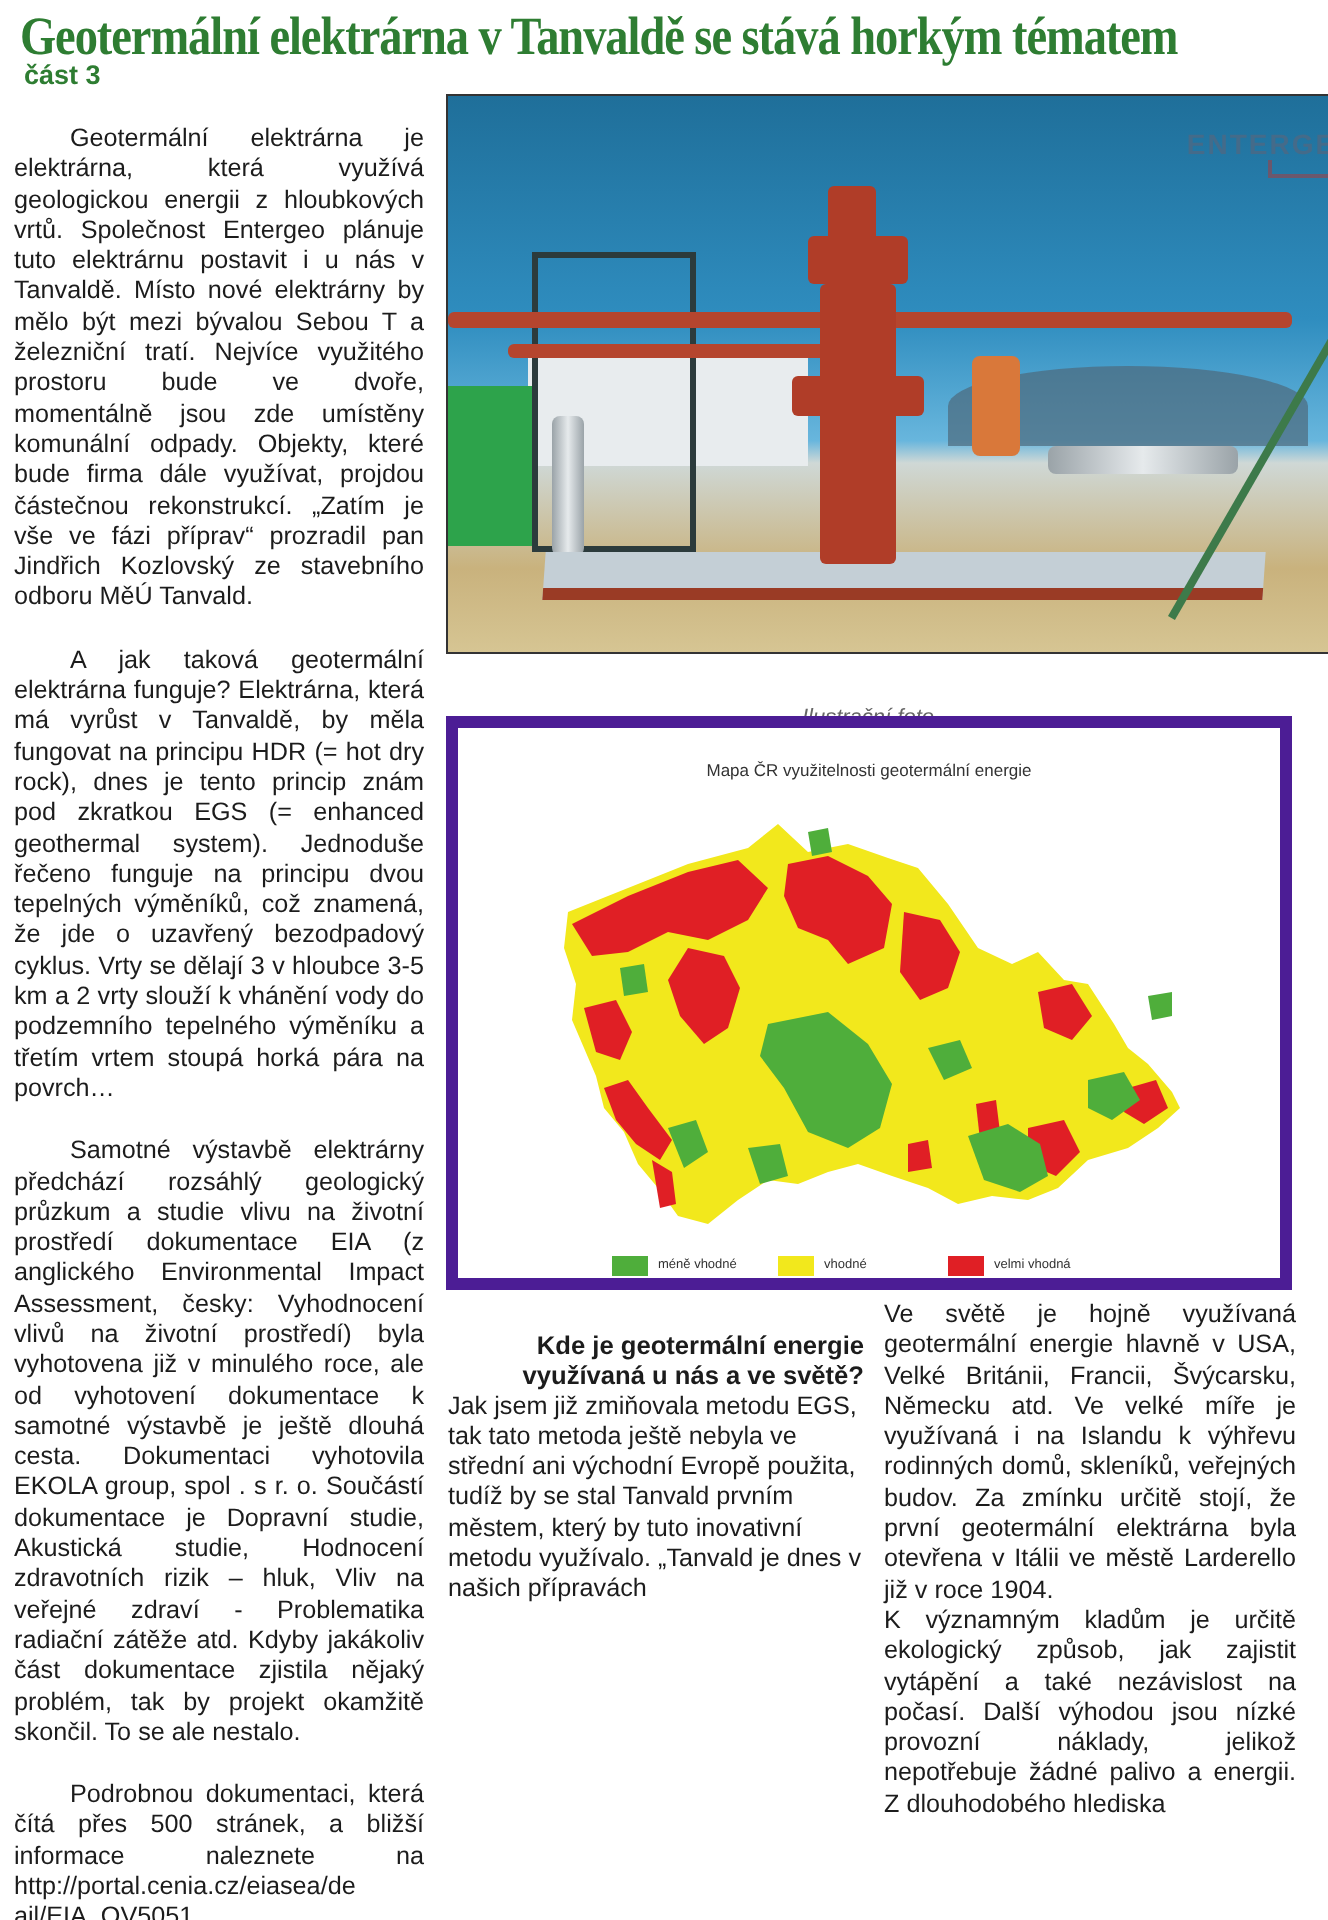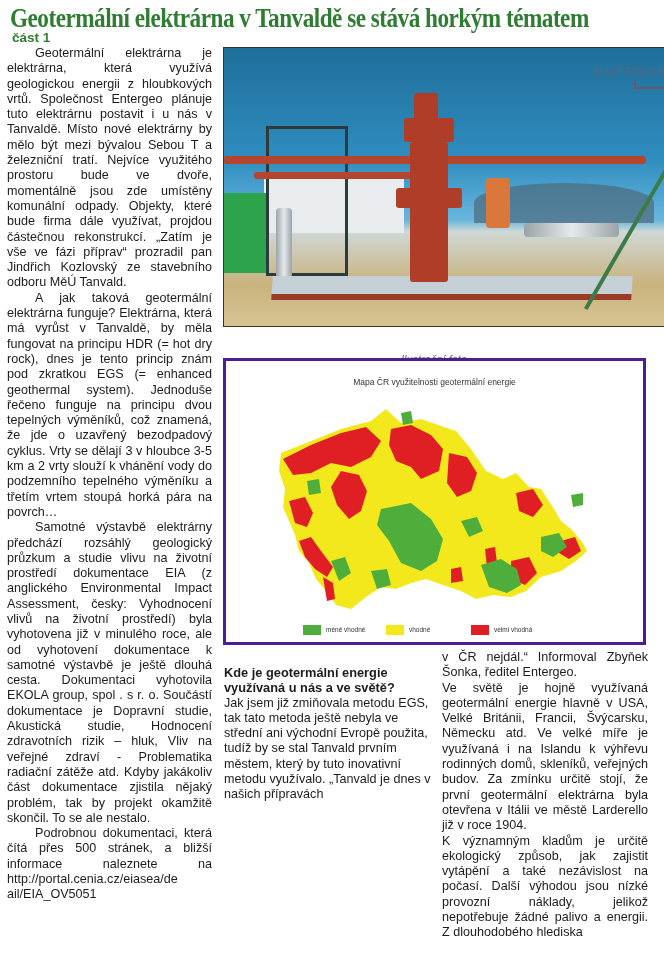--- a/index.html
+++ b/index.html
@@ -16,23 +16,23 @@
   .subhead {
     position: absolute; left: 12px; top: 30px;
     font-weight: bold; font-size: 13.5px; color: #2e7d32;
   }
 
   .col {
     position: absolute; font-size: 12.6px; line-height: 15.3px;
     text-align: justify; color: #1c1c1c;
   }
   .col p { margin: 0; }
-  .col p.ind { text-indent: 28px; }
+  .col p.ind { text-indent: 28px; margin-top: 16px; }
   .col h3 { font-size: 12.8px; line-height: 15.3px; font-weight: bold; margin: 0; }
-  .col h3.gap { margin-top: 15px; }
+  .col h3.gap { margin-top: 15px; text-align: right; }
 
   #col-left { left: 7px; top: 46px; width: 205px; }
   #col-mid  { left: 224px; top: 650px; width: 208px; text-align: left; }
   #col-right{ left: 442px; top: 650px; width: 206px; }
 
   
   .photo {
     position: absolute; left: 223px; top: 47px; width: 480px; height: 280px;
     border: 1px solid #333; overflow: hidden;
     background: linear-gradient(180deg, #1f6f9a 0%, #2f8dbf 40%, #68b6dd 62%, #cfd8d6 66%, #c9b27d 85%, #d6c593 100%);
@@ -51,33 +51,33 @@
   .photo .pole { position: absolute; background: #3d7a4a; transform-origin: bottom left; }
 
   .caption {
     position: absolute; left: 223px; top: 353px; width: 422px; text-align: center;
     font-size: 11px; font-style: italic; color: #666;
   }
 
   
   .mapbox {
     position: absolute; left: 223px; top: 358px; width: 423px; height: 287px;
-    border: 3px solid #4c1d95; background: #fff;
+    border: 6px solid #4c1d95; background: #fff;
   }
   .map-title { position: absolute; left: 0; right: 0; top: 16px; text-align: center; font-size: 8.5px; color: #333; }
   .map-svg { position: absolute; left: 45px; top: 40px; }
   .legend { position: absolute; left: 0; right: 0; top: 264px; height: 14px; }
   .legend .sw { position: absolute; top: 0; width: 18px; height: 10px; }
   .legend .lt { position: absolute; top: 0; font-size: 6.5px; color: #333; line-height: 10px; }
 </style>
 </head>
 <body>
 
 <h1 class="headline">Geotermální elektrárna v Tanvaldě se stává horkým tématem</h1>
-<div class="subhead">část 1</div>
+<div class="subhead">část 3</div>
 
 <div class="col" id="col-left">
   <p class="ind">Geotermální elektrárna je elektrárna, která využívá geologickou energii z hloubkových vrtů. Společnost Entergeo plánuje tuto elektrárnu postavit i u nás v Tanvaldě. Místo nové elektrárny by mělo být mezi bývalou Sebou T a železniční tratí. Nejvíce využitého prostoru bude ve dvoře, momentálně jsou zde umístěny komunální odpady. Objekty, které bude firma dále využívat, projdou částečnou rekonstrukcí. „Zatím je vše ve fázi příprav“ prozradil pan Jindřich Kozlovský ze stavebního odboru MěÚ Tanvald.</p>
   <p class="ind">A jak taková geotermální elektrárna funguje? Elektrárna, která má vyrůst v Tanvaldě, by měla fungovat na principu HDR (= hot dry rock), dnes je tento princip znám pod zkratkou EGS (= enhanced geothermal system). Jednoduše řečeno funguje na principu dvou tepelných výměníků, což znamená, že jde o uzavřený bezodpadový cyklus. Vrty se dělají 3 v hloubce 3-5 km a 2 vrty slouží k vhánění vody do podzemního tepelného výměníku a třetím vrtem stoupá horká pára na povrch…</p>
   <p class="ind">Samotné výstavbě elektrárny předchází rozsáhlý geologický průzkum a studie vlivu na životní prostředí dokumentace EIA (z anglického Environmental Impact Assessment, česky: Vyhodnocení vlivů na životní prostředí) byla vyhotovena již v minulého roce, ale od vyhotovení dokumentace k samotné výstavbě je ještě dlouhá cesta. Dokumentaci vyhotovila EKOLA group, spol . s r. o. Součástí dokumentace je Dopravní studie, Akustická studie, Hodnocení zdravotních rizik – hluk, Vliv na veřejné zdraví - Problematika radiační zátěže atd. Kdyby jakákoliv část dokumentace zjistila nějaký problém, tak by projekt okamžitě skončil. To se ale nestalo.</p>
   <p class="ind">Podrobnou dokumentaci, která čítá přes 500 stránek, a bližší informace naleznete na http://portal.cenia.cz/eiasea/de ail/EIA_OV5051</p>
 
 </div>
 
 <div class="photo">
@@ -137,16 +137,15 @@
     <div class="lt" style="left:268px;">velmi vhodná</div>
   </div>
 </div>
 
 <div class="col" id="col-mid">
   <h3 class="gap">Kde je geotermální energie využívaná u nás a ve světě?</h3>
   <p>Jak jsem již zmiňovala metodu EGS, tak tato metoda ještě nebyla ve střední ani východní Evropě použita, tudíž by se stal Tanvald prvním městem, který by tuto inovativní metodu využívalo. „Tanvald je dnes v našich přípravách</p>
 </div>
 
 <div class="col" id="col-right">
-  <p>v ČR nejdál.“ Informoval Zbyňek Šonka, ředitel Entergeo.</p>
   <p>Ve světě je hojně využívaná geotermální energie hlavně v USA, Velké Británii, Francii, Švýcarsku, Německu atd. Ve velké míře je využívaná i na Islandu k výhřevu rodinných domů, skleníků, veřejných budov. Za zmínku určitě stojí, že první geotermální elektrárna byla otevřena v Itálii ve městě Larderello již v roce 1904.</p>
   <p>K významným kladům je určitě ekologický způsob, jak zajistit vytápění a také nezávislost na počasí. Další výhodou jsou nízké provozní náklady, jelikož nepotřebuje žádné palivo a energii. Z dlouhodobého hlediska</p>
 </div>
 
 </body></html>

